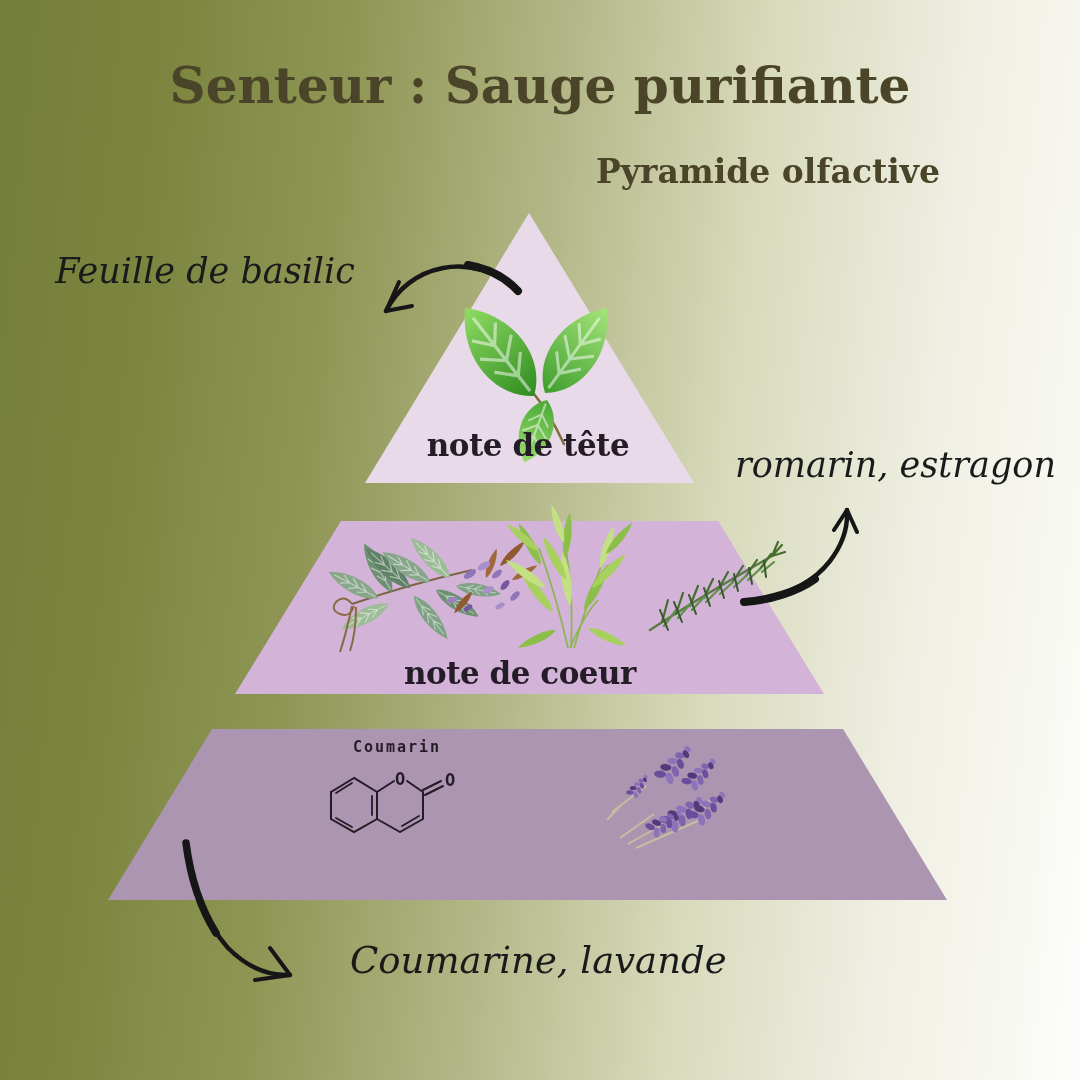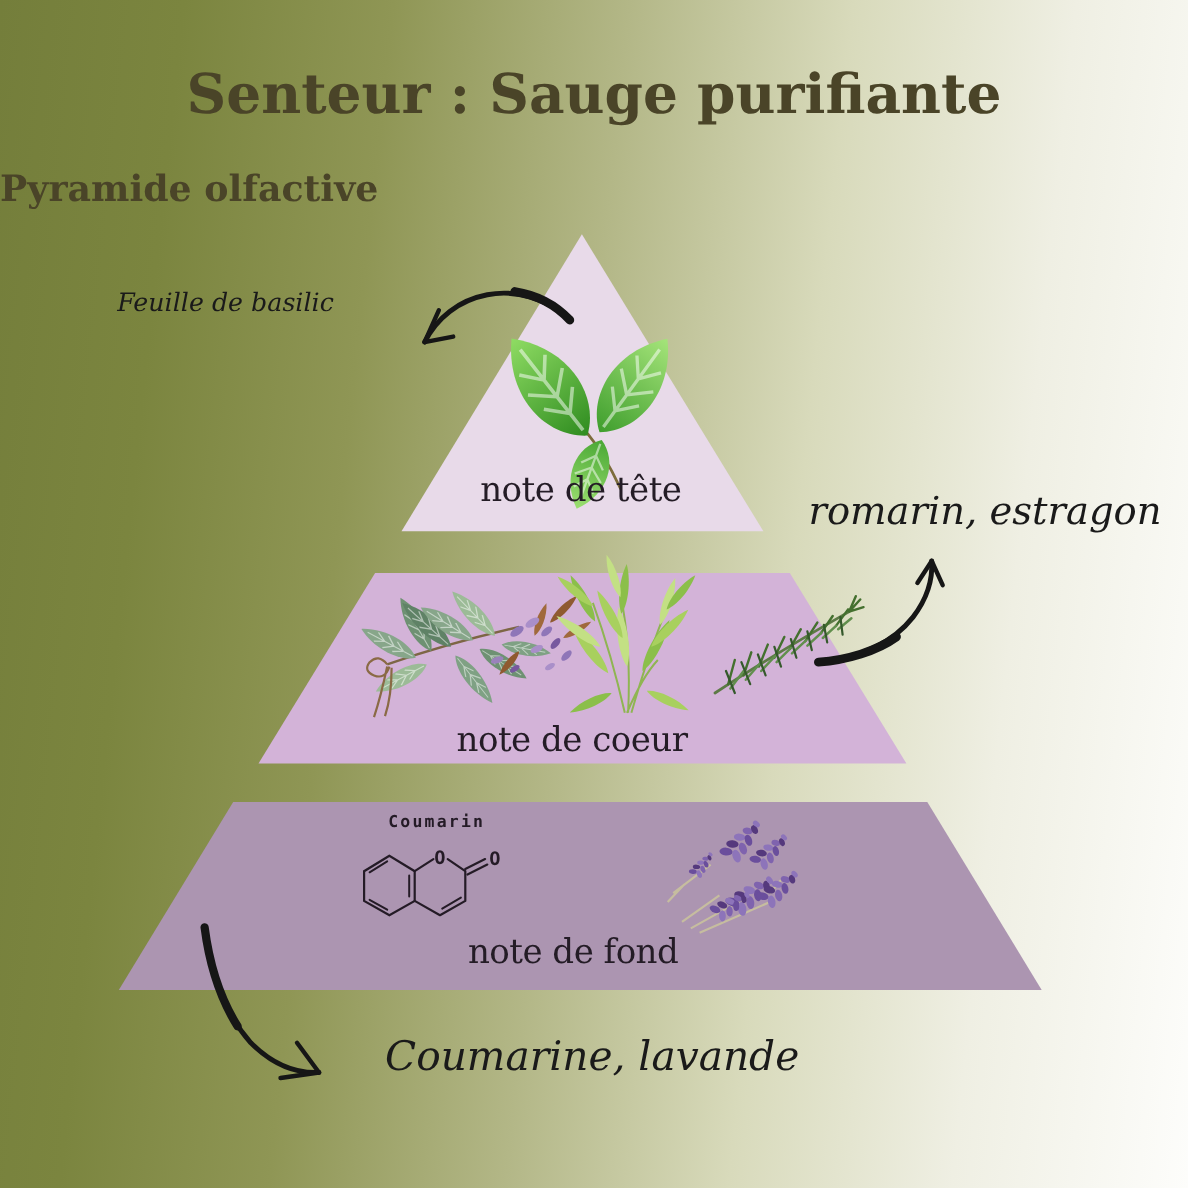--- a/index.html
+++ b/index.html
@@ -12,35 +12,35 @@
       #d8dabb 65%, #efefe3 82%, #fdfdfb 100%);
     font-family:"DejaVu Serif","Liberation Serif",serif;
   }
   .art{position:absolute;left:0;top:0;width:1080px;height:1080px;}
   .txt{position:absolute;white-space:nowrap;}
   .title{
     left:0;width:1080px;top:56px;text-align:center;
     font-size:50px;font-weight:bold;color:#4a4428;letter-spacing:0px;
   }
   .subtitle{
-    left:0;width:940px;top:152px;text-align:left;
+    left:0;width:940px;top:152px;text-align:right;
     font-size:33px;font-weight:bold;color:#4a4428;
   }
   .tierlabel{
-    font-size:31px;font-weight:normal;color:#241c26;text-align:center;
+    font-size:31px;font-weight:bold;color:#241c26;text-align:center;
     letter-spacing:-0.5px;
   }
   .lab-tete{left:0;width:1056px;top:427px;}
   .lab-coeur{left:0;width:1040px;top:655px;}
   .lab-fond{left:0;width:1042px;top:847px;}
   .ann{
     font-style:italic;color:#1a1a1a;text-align:center;
     font-family:"DejaVu Serif","Liberation Serif",serif;
   }
-  .ann-basil{left:40px;width:330px;top:251px;font-size:23px;margin-top:12px;}
+  .ann-basil{left:40px;width:330px;top:251px;font-size:35px;}
   .ann-r1{left:747px;width:260px;top:386px;font-size:35px;}
   .ann-r2{left:735px;width:295px;top:445px;font-size:35px;}
   .ann-fond{left:350px;width:370px;top:939px;font-size:37px;}
 </style>
 </head>
 <body>
 
 <div class="canvas">
 
   <svg class="art" viewBox="0 0 1080 1080">
@@ -176,19 +176,18 @@
       <path d="M186 843 C 190 874 199 906 216 933" stroke-width="7.5"></path>
       <path d="M290 975 L270 948 M290 975 L255 980" stroke-width="4"></path>
     </g>
   </svg>
 
   <div class="txt title">Senteur : Sauge purifiante</div>
   <div class="txt subtitle">Pyramide olfactive</div>
 
   <div class="txt tierlabel lab-tete">note de tête</div>
   <div class="txt tierlabel lab-coeur">note de coeur</div>
-  <div class="txt tierlabel lab-fond">note de fond</div>
 
   <div class="txt ann ann-basil">Feuille de basilic</div>
   <div class="txt ann ann-fond">Coumarine, lavande</div>
   <div class="txt ann ann-r2">romarin, estragon</div>
 
 </div>
 
 </body></html>

